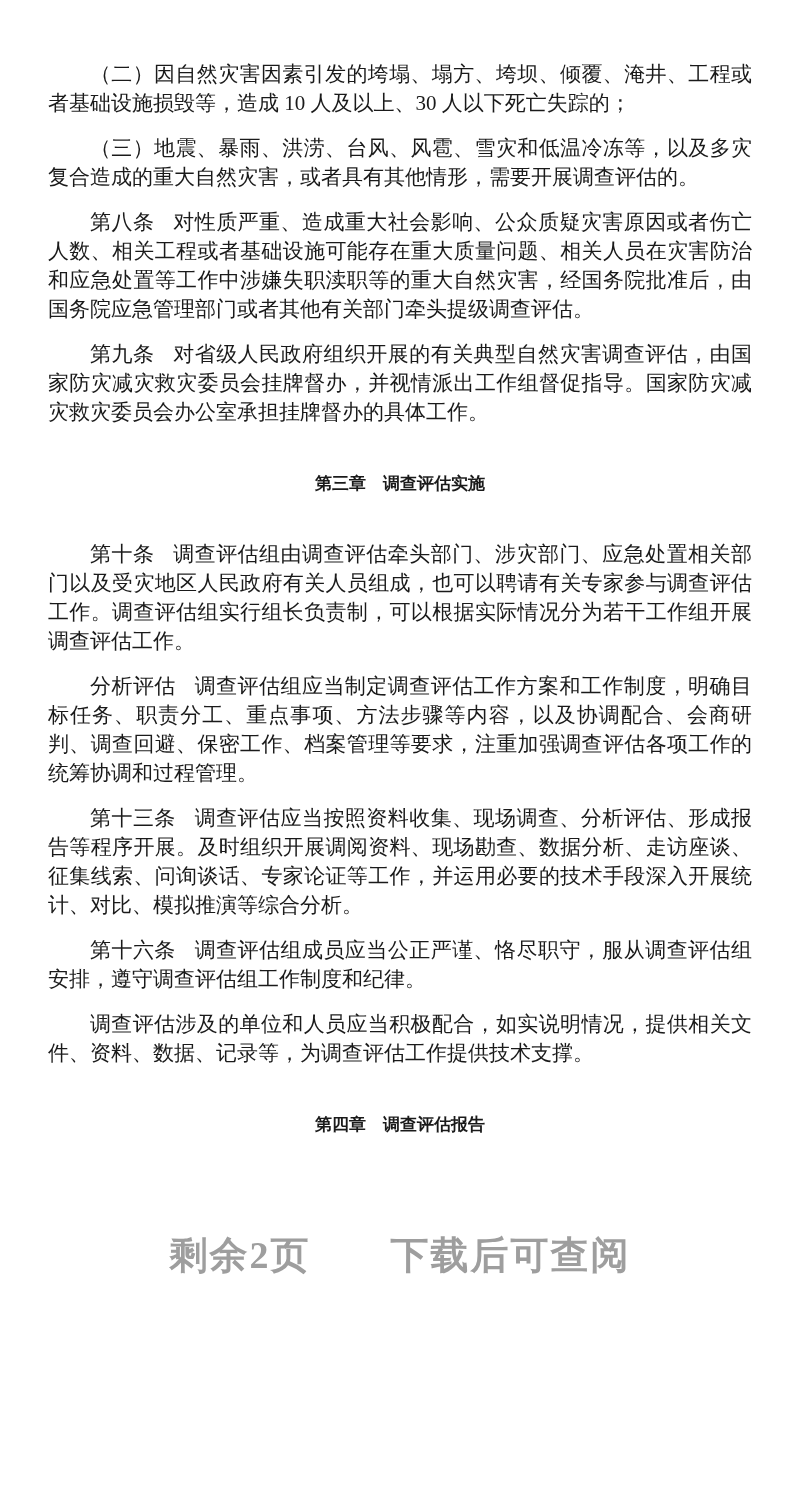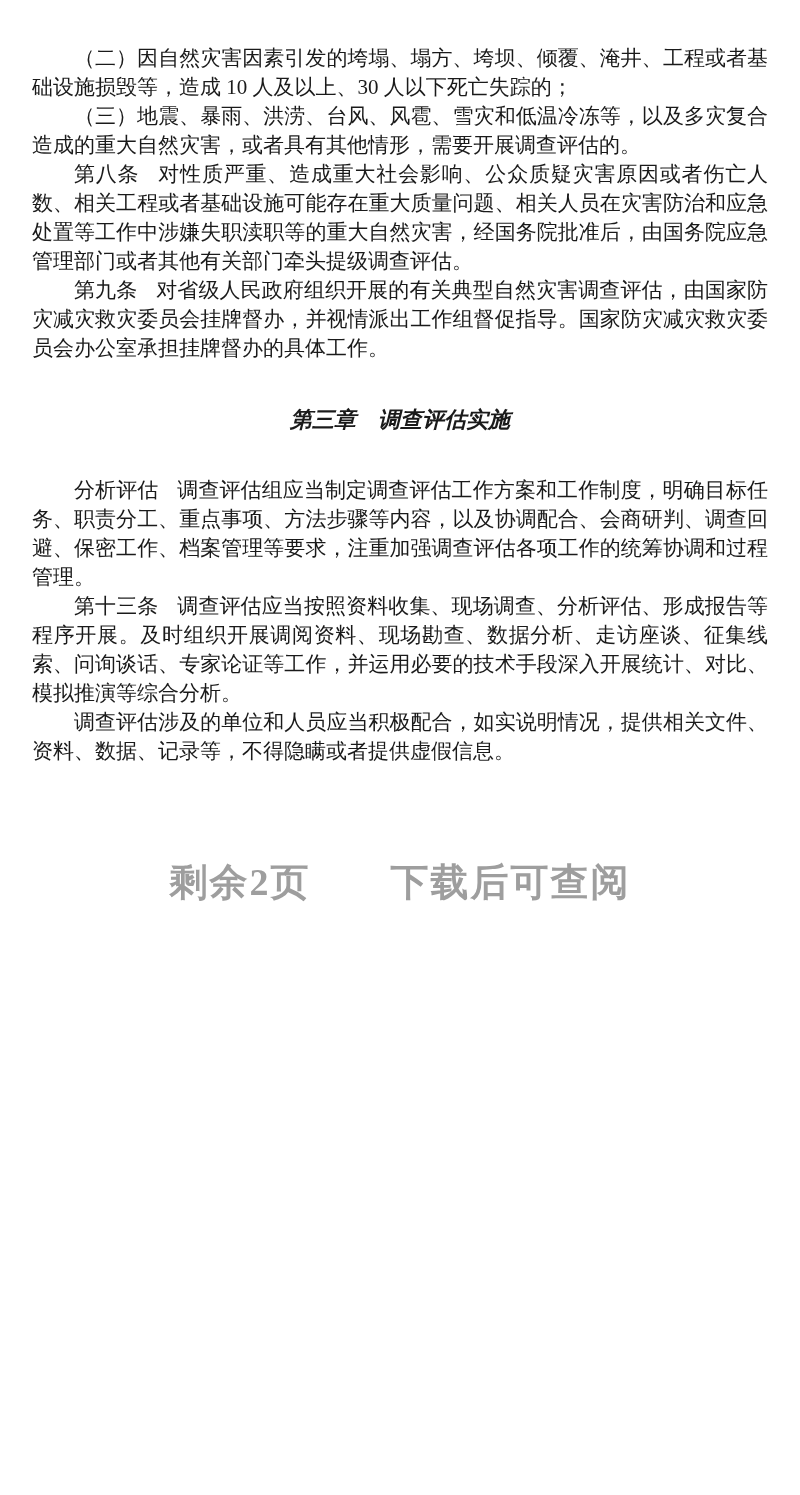--- a/index.html
+++ b/index.html
@@ -14,36 +14,35 @@
     box-sizing: border-box;
     margin: 0 auto;
     padding: 44px 32px 40px 32px;
     background: #ffffff;
     font-family: "Liberation Serif", serif;
     font-size: 21px;
     line-height: 29px;
     color: #1a1a1a;
   }
   .doc-content p.para {
-    margin: 0;
+    margin: 16px;
     text-align: justify;
     text-indent: 2em;
     word-break: break-all;
   }
   .doc-content p.para .lead {
     font-weight: normal;
     margin-right: 0.9em;
   }
   .doc-content .chapter {
     text-align: center;
     font-weight: bold;
-    font-size: 22px;
+    font-size: 17px;
     margin: 42px 0 42px 0;
     text-indent: 0;
-    font-style: italic;
   }
   .footer-note {
     margin-top: 92px;
     text-align: center;
     font-family: "Liberation Serif", serif;
     font-weight: bold;
     font-size: 38px;
     line-height: 48px;
     letter-spacing: 2px;
     color: #9e9e9e;
@@ -52,18 +51,21 @@
 </head>
 <body>
 
 <div class="page">
   <div class="doc-content">
       <p class="para">（二）因自然灾害因素引发的垮塌、塌方、垮坝、倾覆、淹井、工程或者基础设施损毁等，造成 10 人及以上、30 人以下死亡失踪的；</p>
       <p class="para">（三）地震、暴雨、洪涝、台风、风雹、雪灾和低温冷冻等，以及多灾复合造成的重大自然灾害，或者具有其他情形，需要开展调查评估的。</p>
       <p class="para"><span class="lead">第八条</span>对性质严重、造成重大社会影响、公众质疑灾害原因或者伤亡人数、相关工程或者基础设施可能存在重大质量问题、相关人员在灾害防治和应急处置等工作中涉嫌失职渎职等的重大自然灾害，经国务院批准后，由国务院应急管理部门或者其他有关部门牵头提级调查评估。</p>
       <p class="para"><span class="lead">第九条</span>对省级人民政府组织开展的有关典型自然灾害调查评估，由国家防灾减灾救灾委员会挂牌督办，并视情派出工作组督促指导。国家防灾减灾救灾委员会办公室承担挂牌督办的具体工作。</p>
       <div class="chapter">第三章　调查评估实施</div>
+      <p class="para"><span class="lead">第十条</span>调查评估组由调查评估牵头部门、涉灾部门、应急处置相关部门以及受灾地区人民政府有关人员组成，也可以聘请有关专家参与调查评估工作。调查评估组实行组长负责制，可以根据实际情况分为若干工作组开展调查评估工作。</p>
       <p class="para"><span class="lead">分析评估</span>调查评估组应当制定调查评估工作方案和工作制度，明确目标任务、职责分工、重点事项、方法步骤等内容，以及协调配合、会商研判、调查回避、保密工作、档案管理等要求，注重加强调查评估各项工作的统筹协调和过程管理。</p>
       <p class="para"><span class="lead">第十三条</span>调查评估应当按照资料收集、现场调查、分析评估、形成报告等程序开展。及时组织开展调阅资料、现场勘查、数据分析、走访座谈、征集线索、问询谈话、专家论证等工作，并运用必要的技术手段深入开展统计、对比、模拟推演等综合分析。</p>
-      <p class="para">调查评估涉及的单位和人员应当积极配合，如实说明情况，提供相关文件、资料、数据、记录等，不得隐瞒或者提供虚假信息。</p>
+      <p class="para"><span class="lead">第十六条</span>调查评估组成员应当公正严谨、恪尽职守，服从调查评估组安排，遵守调查评估组工作制度和纪律。</p>
+      <p class="para">调查评估涉及的单位和人员应当积极配合，如实说明情况，提供相关文件、资料、数据、记录等，为调查评估工作提供技术支撑。</p>
+      <div class="chapter">第四章　调查评估报告</div>
     </div>
   <div class="footer-note">剩余2页　　下载后可查阅</div>
 </div>
 
 </body></html>

